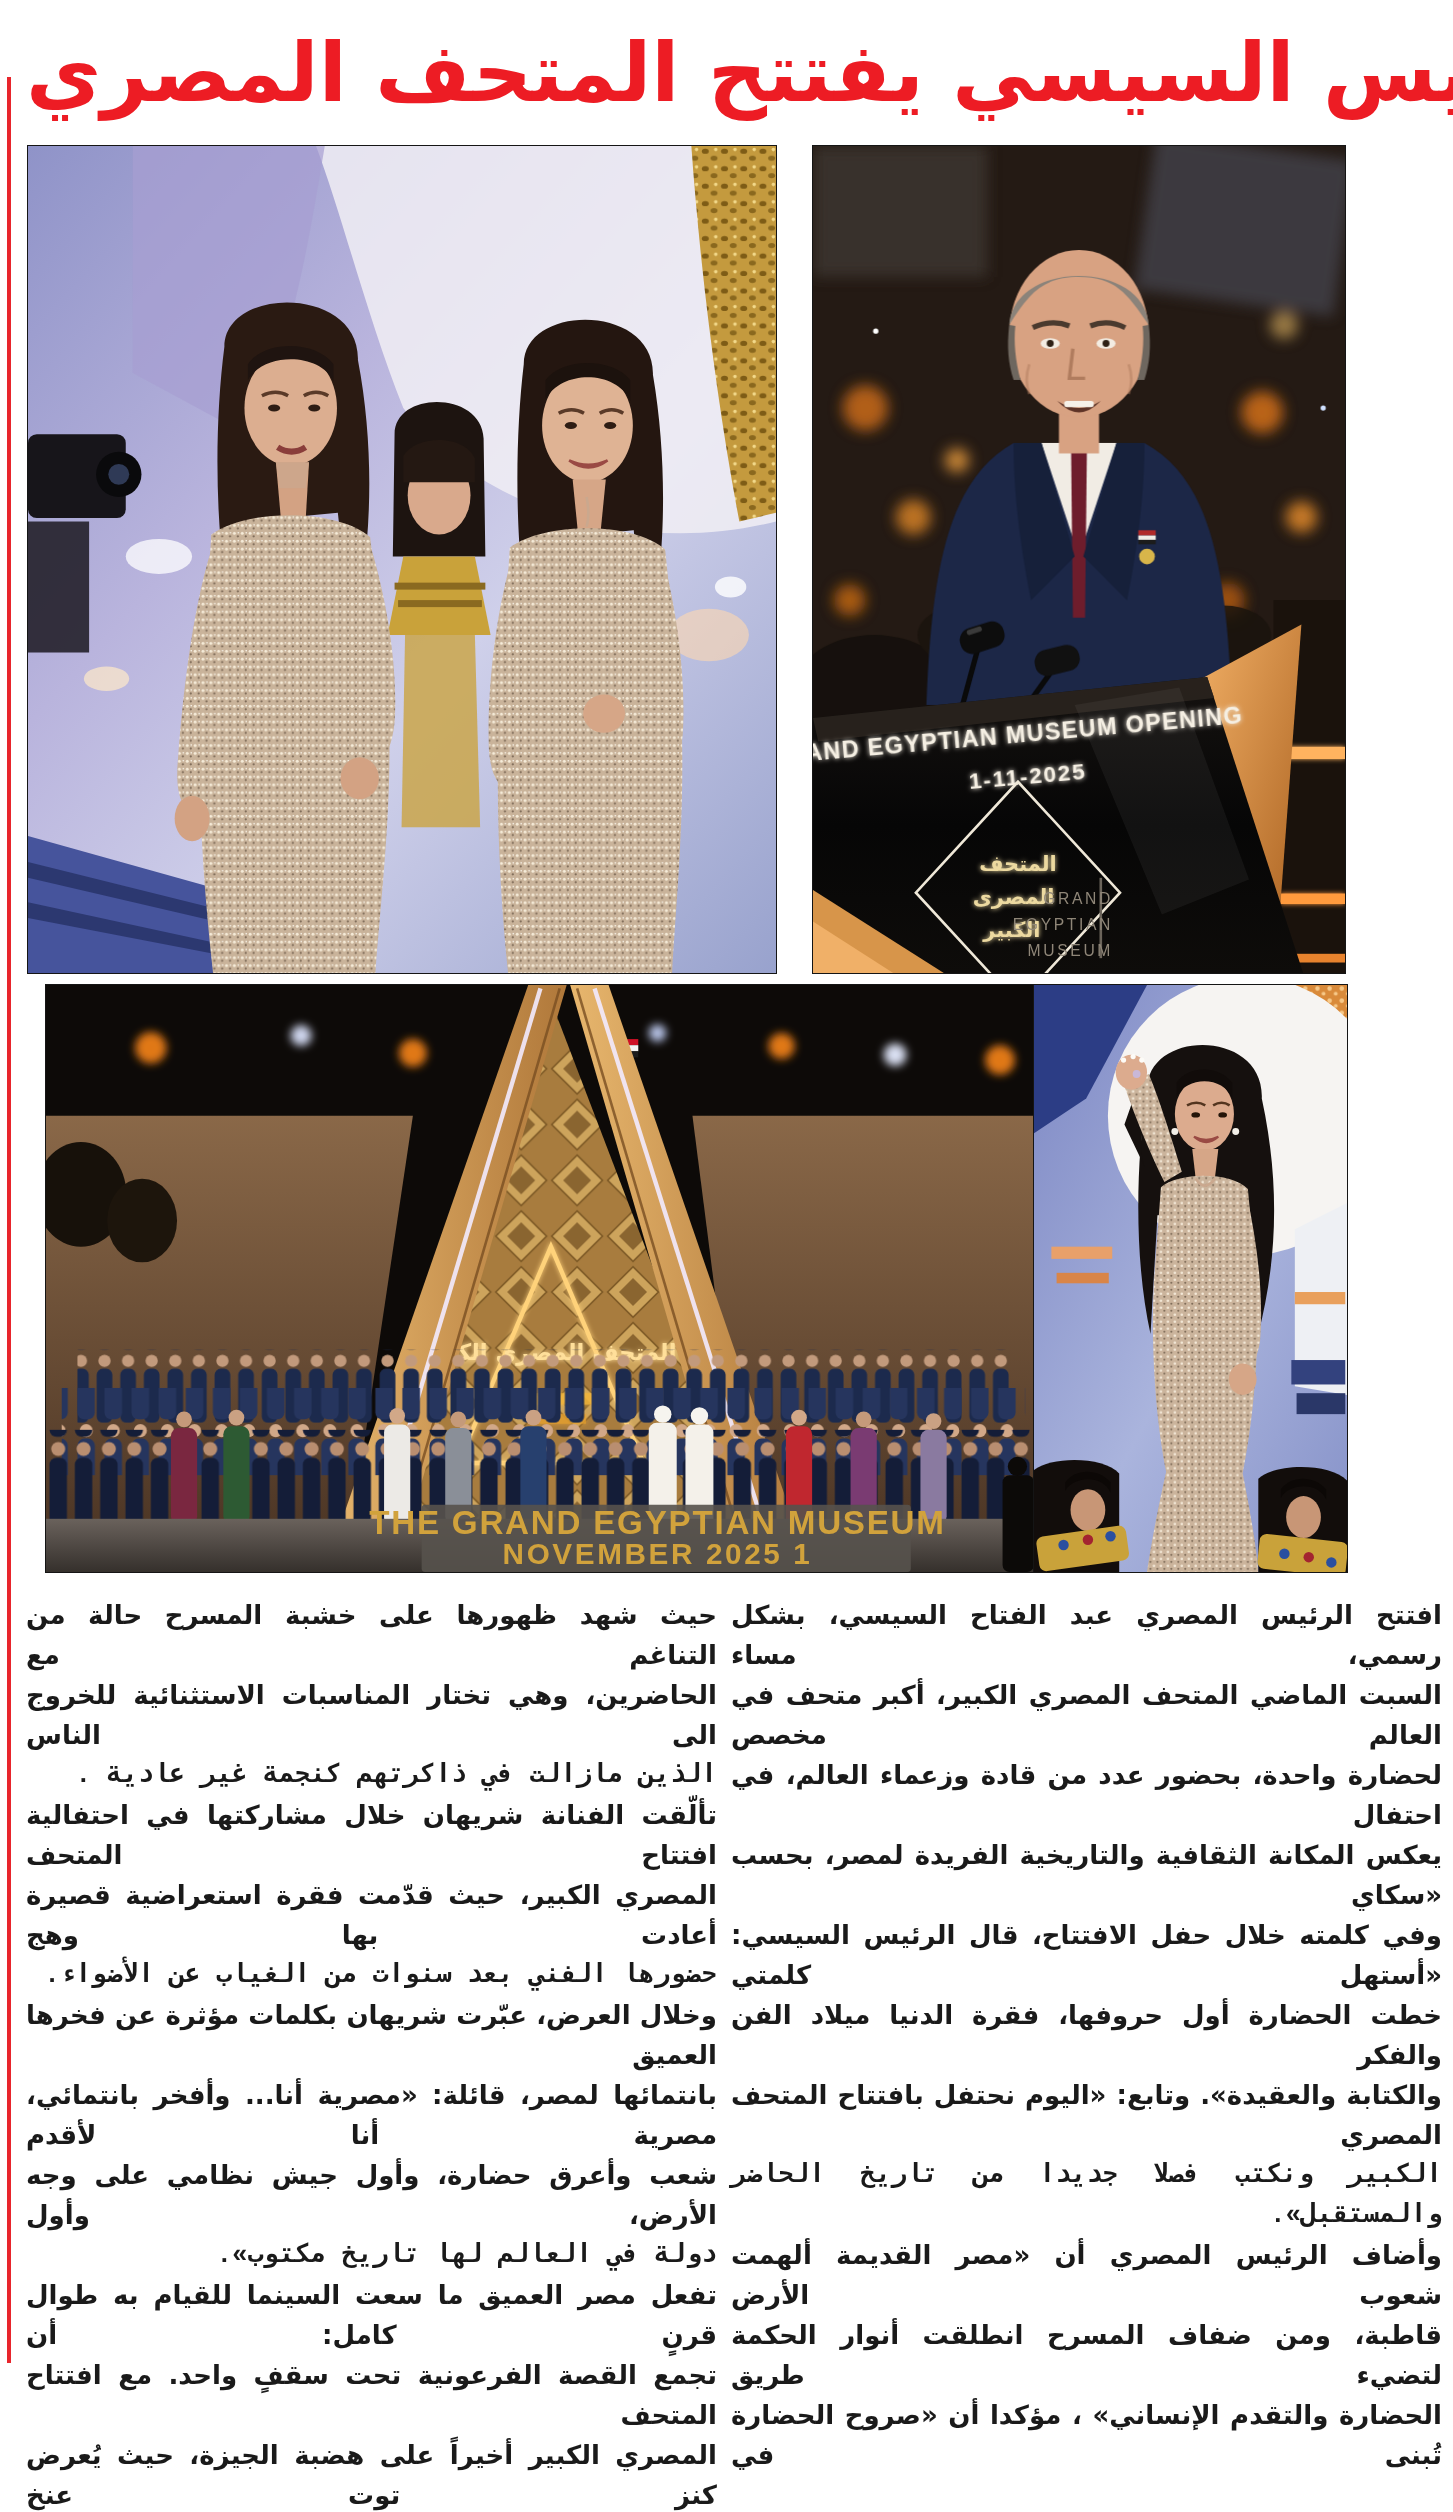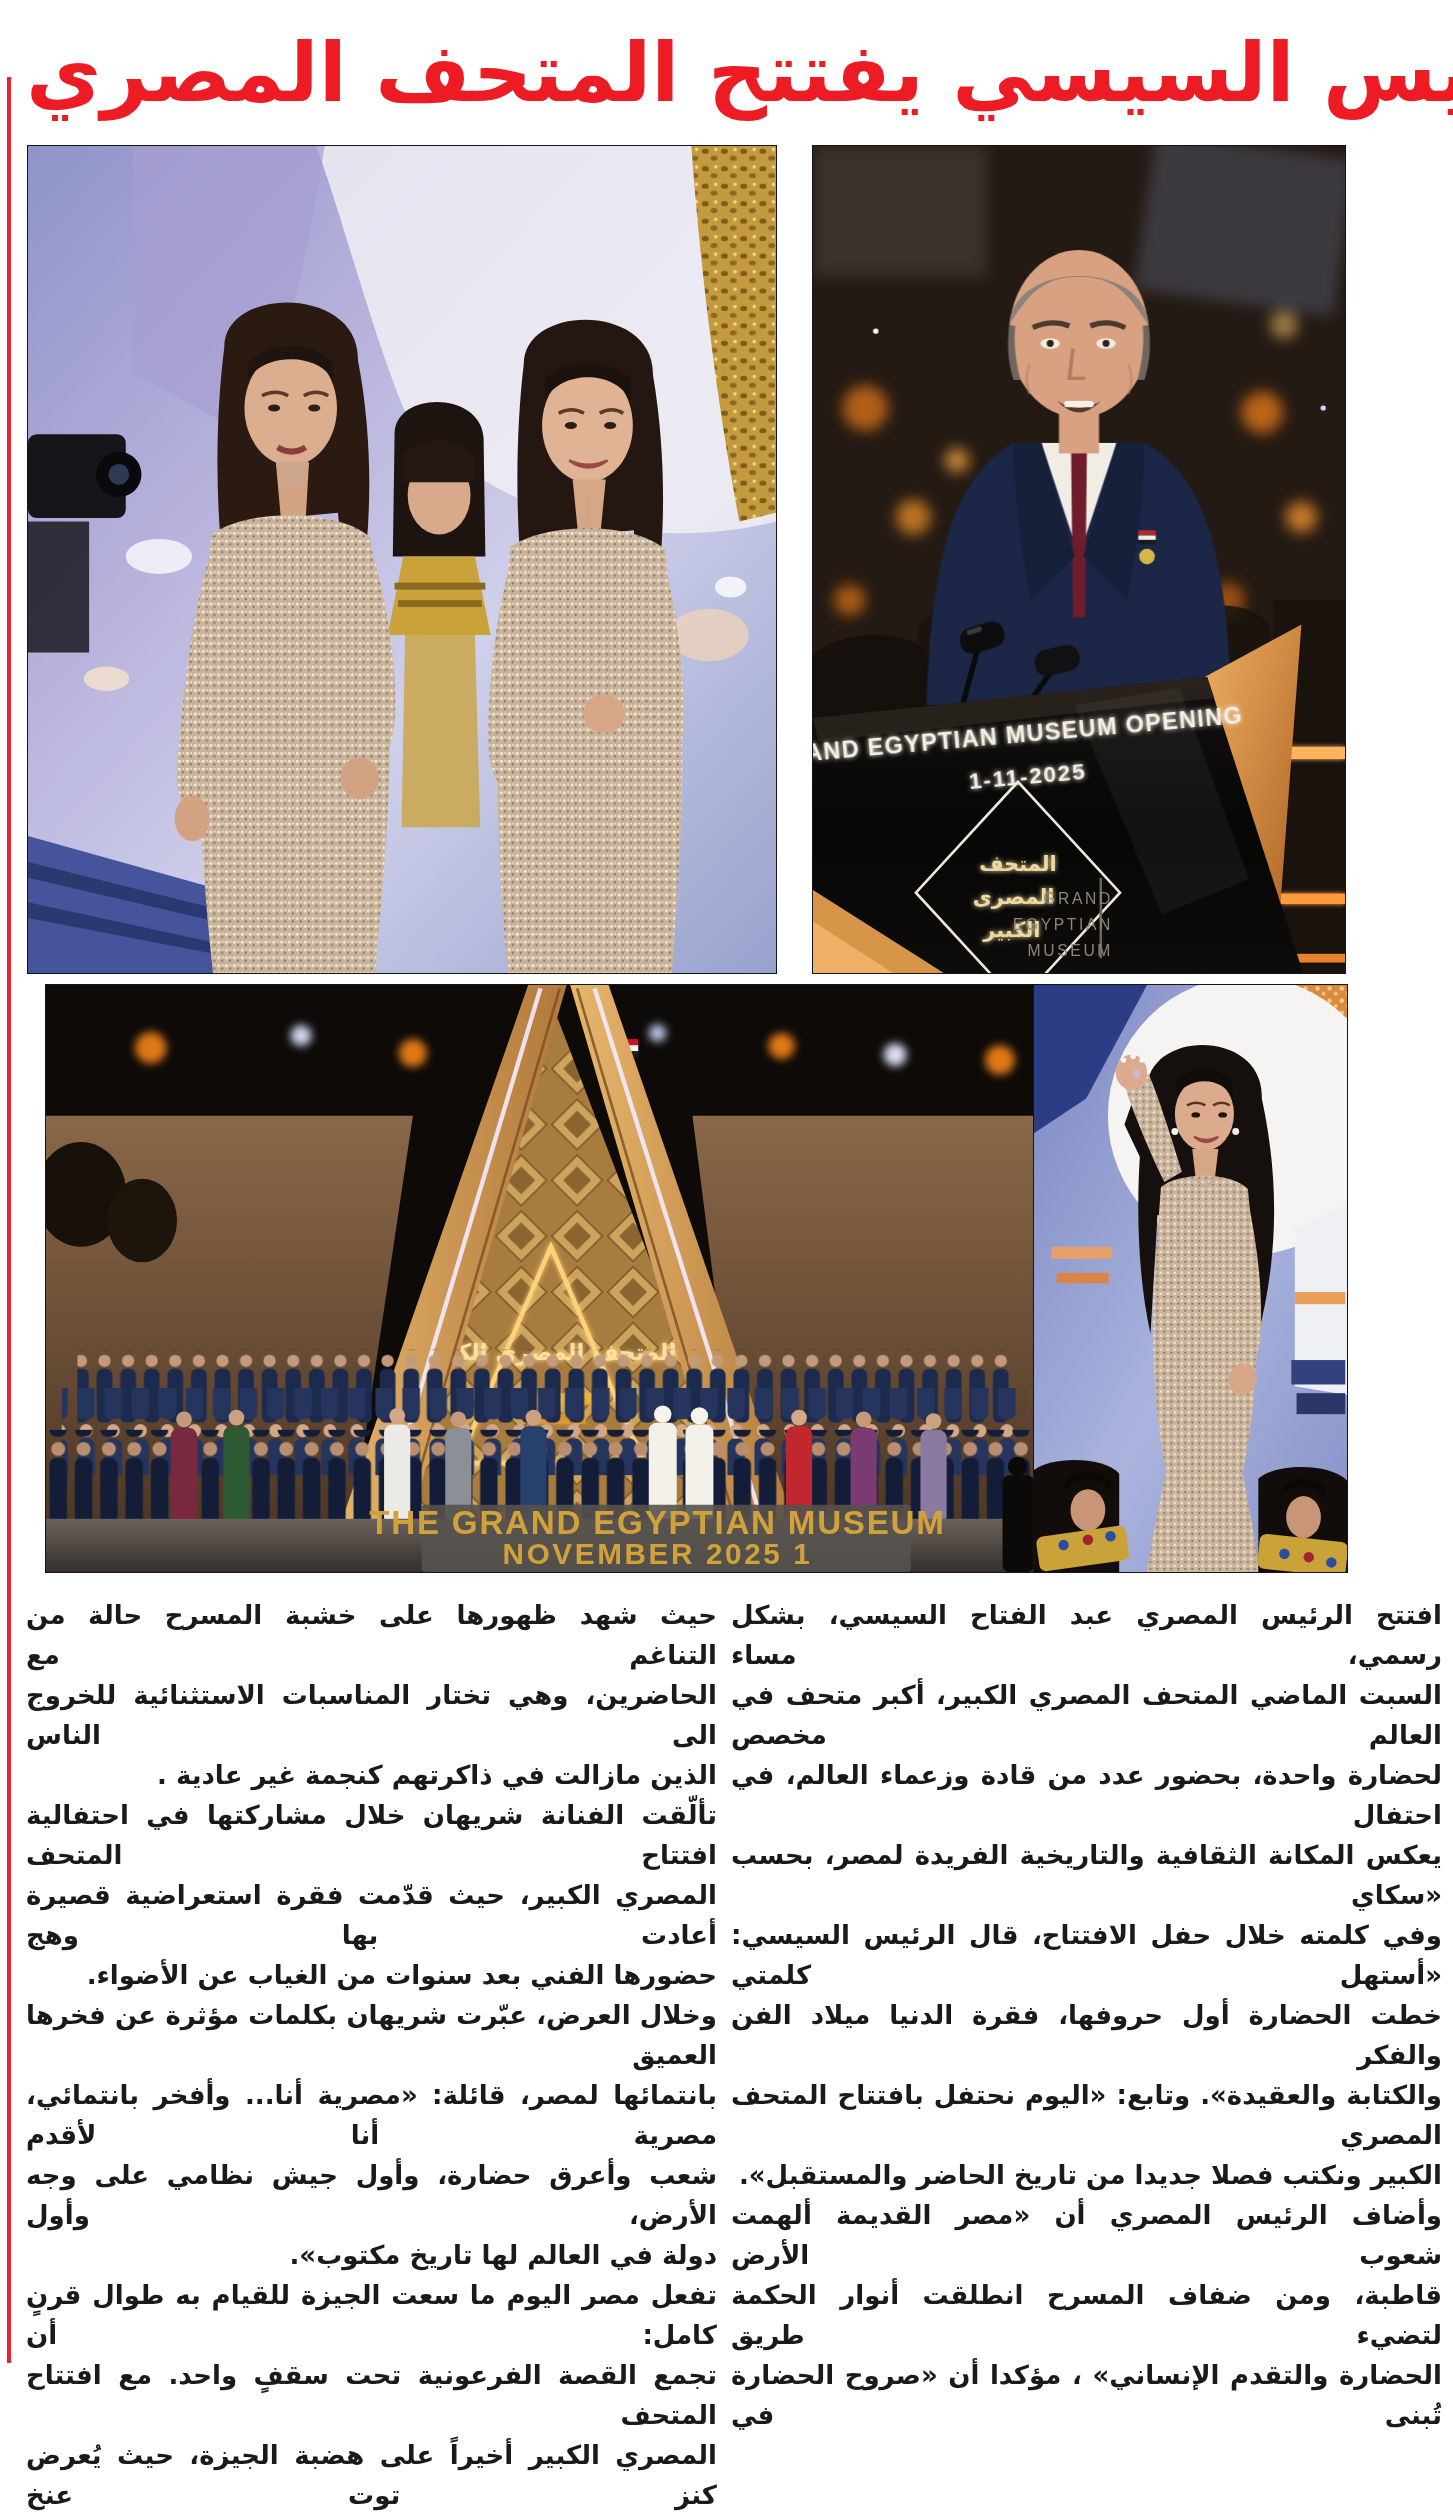--- a/index.html
+++ b/index.html
@@ -24,21 +24,21 @@
   #photo-sherine    { left:1033px;top:984px; width:315px;  height:589px; }
   .cols {
     position:absolute; top:1595px; left:26px; width:1416px;
     display:flex; justify-content:space-between; direction:rtl;
     color:#1a1a1a;
   }
   .col { font-size:26px; font-weight:bold; line-height:40px; direction:rtl; }
   .col-right { width:711px; }
   .col-left  { width:691px; }
   .line { text-align:justify; text-align-last:justify; white-space:normal; }
-  .line.para-end { text-align-last:start; }
+  .line.para-end { text-align-last:start;font-family:Liberation Mono, monospace; }
 </style>
 </head>
 <body>
 
 <div class="page">
 
   <div class="red-rule"></div>
 
   <div class="headline">الرئيس السيسي يفتتح المتحف المصري الكبير</div>
 
@@ -467,20 +467,20 @@
         <div class="line">حيث شهد ظهورها على خشبة المسرح حالة من التناغم مع</div>
         <div class="line">الحاضرين، وهي تختار المناسبات الاستثنائية للخروج الى الناس</div>
         <div class="line para-end">الذين مازالت في ذاكرتهم كنجمة غير عادية .</div>
         <div class="line">تألّقت الفنانة شريهان خلال مشاركتها في احتفالية افتتاح المتحف</div>
         <div class="line">المصري الكبير، حيث قدّمت فقرة استعراضية قصيرة أعادت بها وهج</div>
         <div class="line para-end">حضورها الفني بعد سنوات من الغياب عن الأضواء.</div>
         <div class="line">وخلال العرض، عبّرت شريهان بكلمات مؤثرة عن فخرها العميق</div>
         <div class="line">بانتمائها لمصر، قائلة: «مصرية أنا... وأفخر بانتمائي، مصرية أنا لأقدم</div>
         <div class="line">شعب وأعرق حضارة، وأول جيش نظامي على وجه الأرض، وأول</div>
         <div class="line para-end">دولة في العالم لها تاريخ مكتوب».</div>
-        <div class="line">تفعل مصر اليوم ما سعت الجيزة للقيام به طوال قرنٍ كامل: أن</div>
+        <div class="line">تفعل مصر العميق ما سعت السينما للقيام به طوال قرنٍ كامل: أن</div>
         <div class="line">تجمع القصة الفرعونية تحت سقفٍ واحد. مع افتتاح المتحف</div>
         <div class="line">المصري الكبير أخيراً على هضبة الجيزة، حيث يُعرض كنز توت عنخ</div>
       </div>
   </div>
 
 </div>
 
 
 </body></html>

